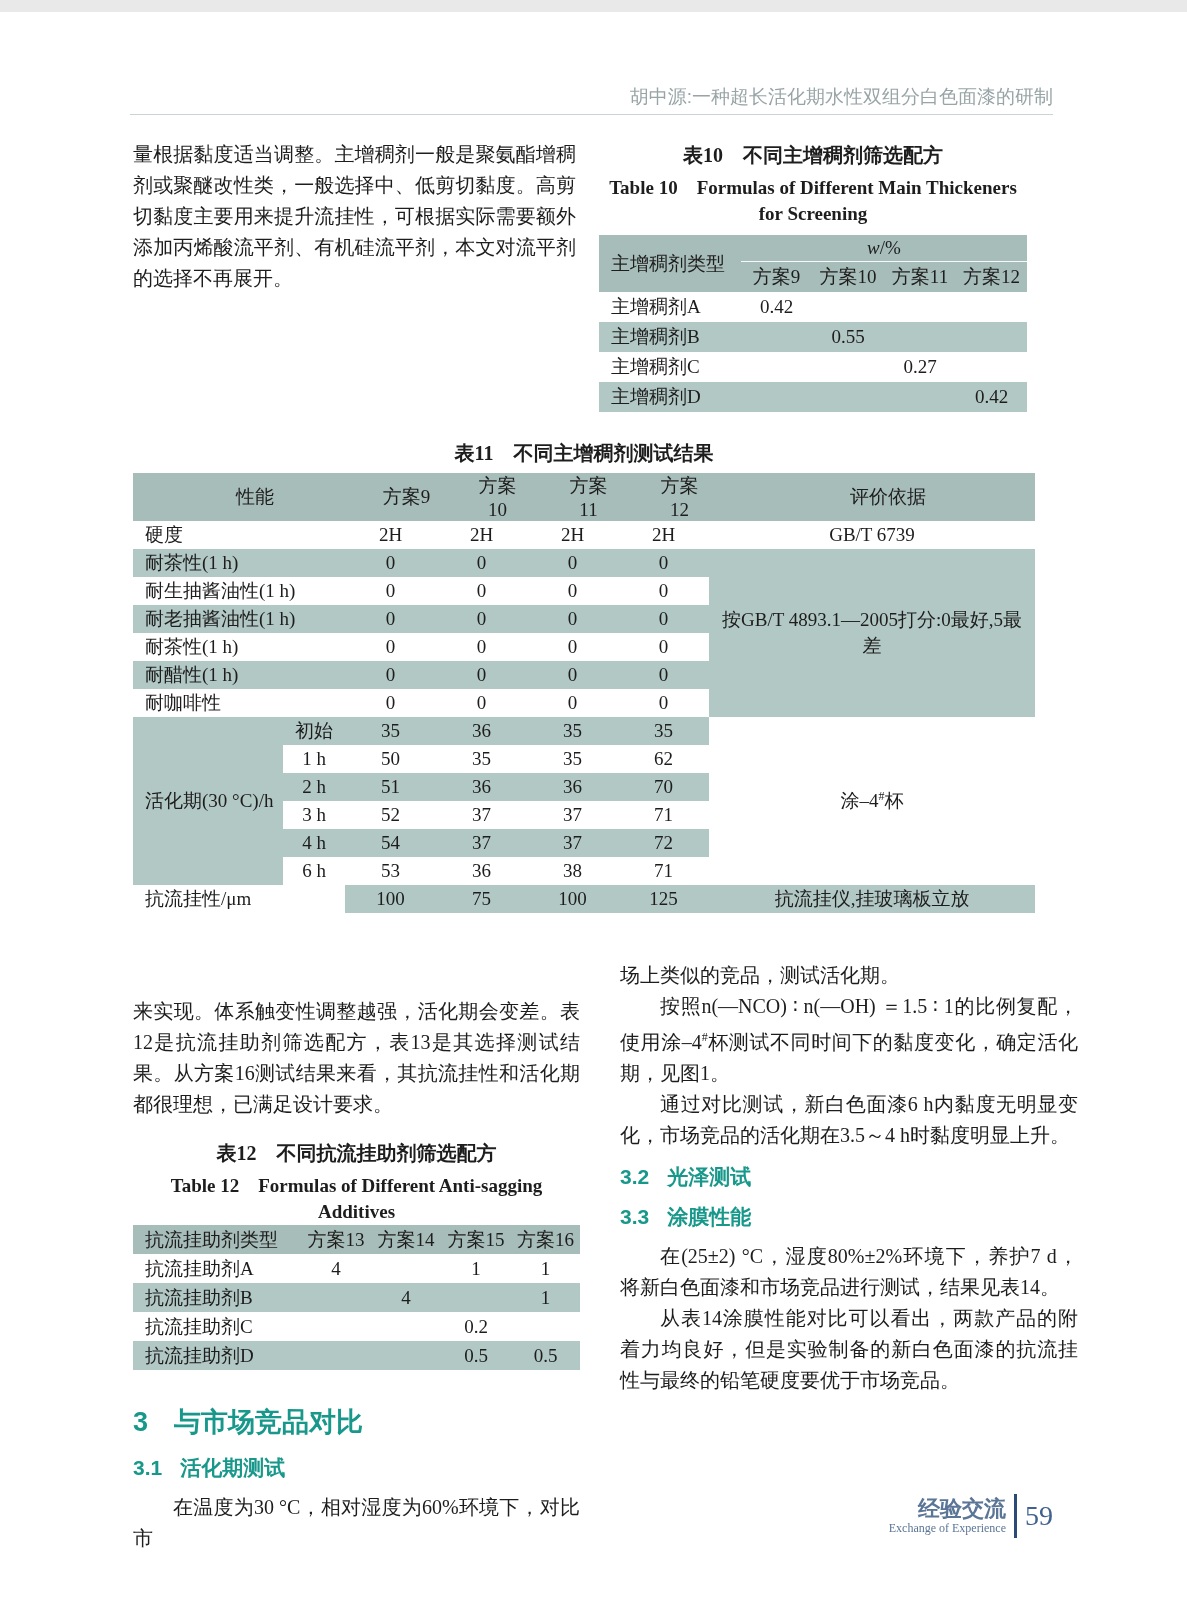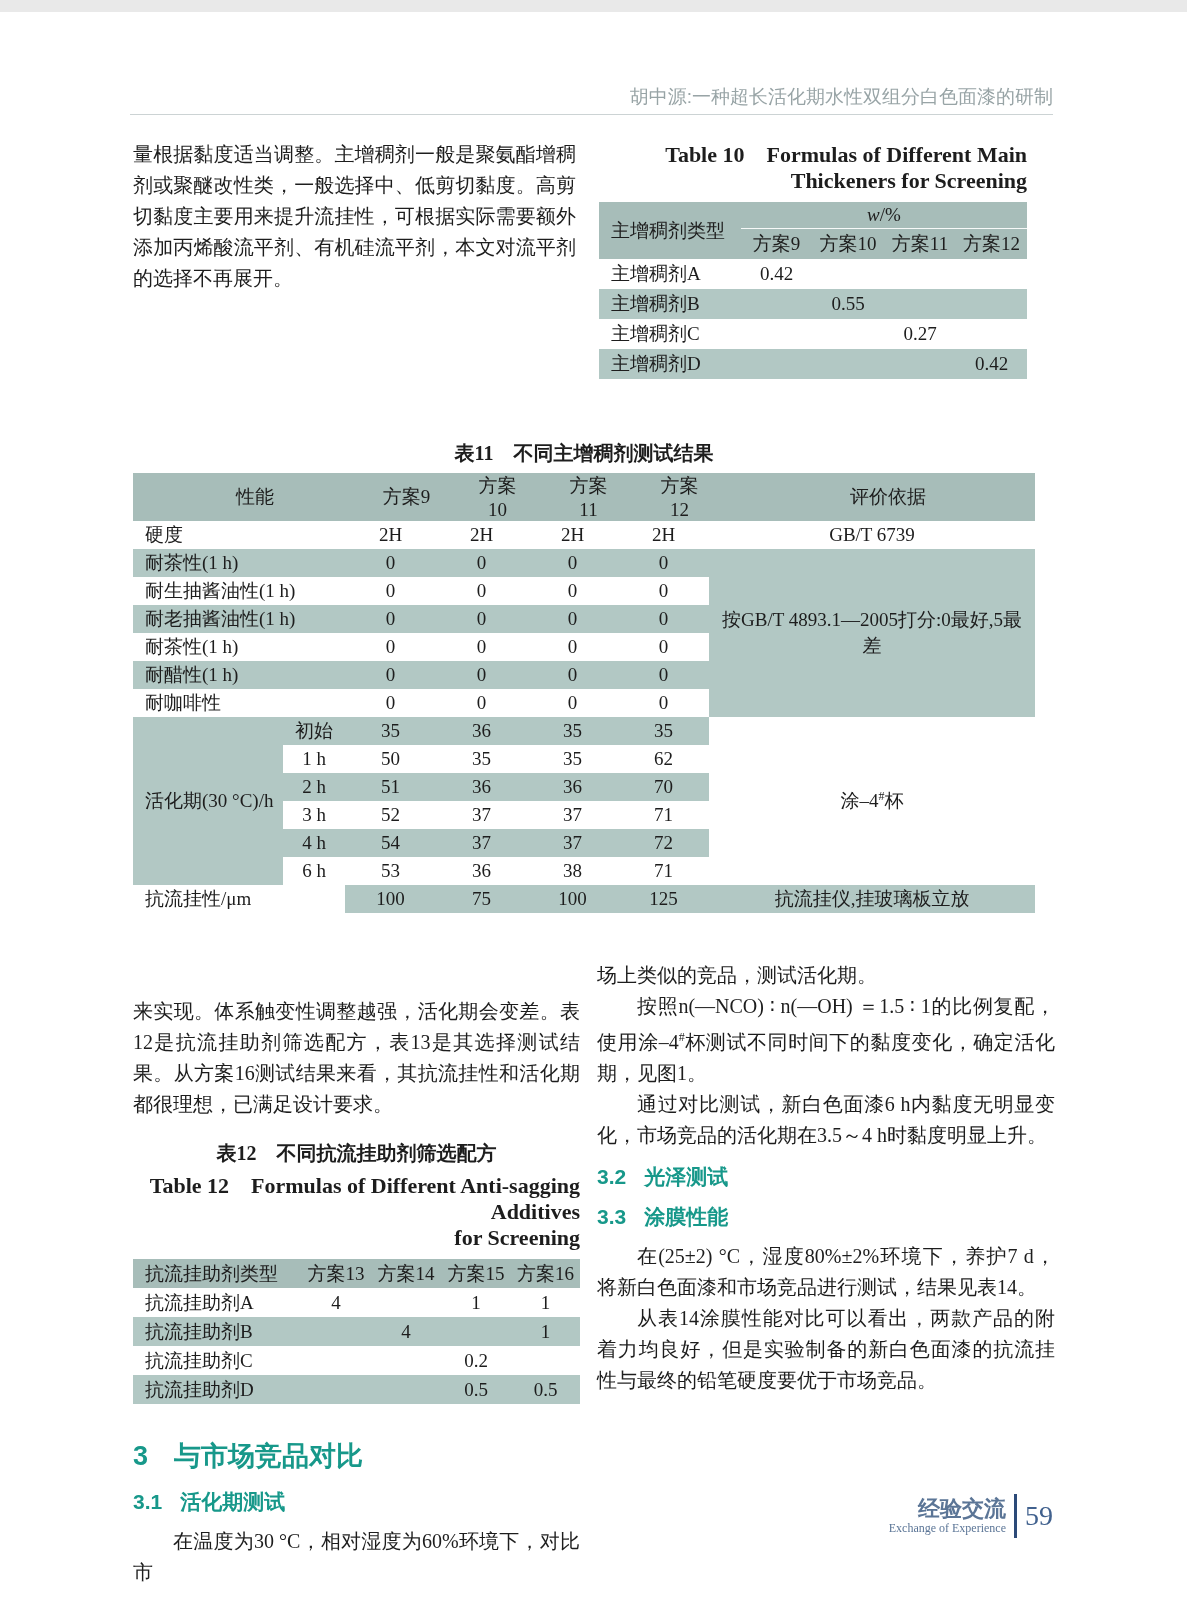--- a/index.html
+++ b/index.html
@@ -23,26 +23,26 @@
     font-family:"Liberation Sans", sans-serif;font-size:19px;color:var(--gray);}
 
   
   .para{font-size:20px;line-height:31px;text-align:justify;margin:0;}
   .ind{text-indent:2em;}
 
   
   .topleft{position:absolute;left:133px;top:127px;width:443px;}
   .topright{position:absolute;left:599px;top:130px;width:428px;}
   .botleft{position:absolute;left:133px;top:984px;width:447px;}
-  .botright{position:absolute;left:597px;top:948px;width:458px;}
+  .botright{position:absolute;left:620px;top:948px;width:458px;}
   .t11wrap{position:absolute;left:133px;top:428px;width:902px;}
 
   
   .tbl-title-zh{font-size:20px;font-weight:bold;text-align:center;margin:0 0 6px 0;}
-  .tbl-title-en{font-size:22px;font-weight:bold;text-align:right;margin:0 0 8px 0;line-height:26px;}
+  .tbl-title-en{font-size:19px;font-weight:bold;text-align:center;margin:0 0 8px 0;line-height:26px;}
 
   table{border-collapse:collapse;width:100%;}
   td{padding:0 4px;text-align:center;font-size:19px;height:28px;vertical-align:middle;}
   td.al{text-align:left;padding-left:12px;}
 
   
   .t10 td{height:30px;}
   .t10 .hd{background:var(--head);}
   .t10 .wcell{border-bottom:1px solid rgba(255,255,255,.9);height:26px;font-style:italic;}
   .t10 tr.rt td{background:var(--stripe);}
@@ -85,20 +85,21 @@
 
 <div id="page">
 
   <div class="runhead">胡中源:一种超长活化期水性双组分白色面漆的研制</div>
 
   <div class="topleft">
     <p class="para">量根据黏度适当调整。主增稠剂一般是聚氨酯增稠剂或聚醚改性类，一般选择中、低剪切黏度。高剪切黏度主要用来提升流挂性，可根据实际需要额外添加丙烯酸流平剂、有机硅流平剂，本文对流平剂的选择不再展开。</p>
   </div>
 
   <div class="topright">
+    <p class="tbl-title-zh">表10　不同主增稠剂筛选配方</p>
     <p class="tbl-title-en">Table 10　Formulas of Different Main Thickeners for Screening</p>
     <table class="t10">
       <colgroup>
           <col style="width:142px">
           <col style="width:71px">
           <col style="width:72px">
           <col style="width:72px">
           <col style="width:71px">
         </colgroup>
       <tbody>
@@ -271,21 +272,20 @@
     </tbody>
       </table>
   </div>
 
   <div class="botleft">
     <p class="para">来实现。体系触变性调整越强，活化期会变差。表12是抗流挂助剂筛选配方，表13是其选择测试结果。从方案16测试结果来看，其抗流挂性和活化期都很理想，已满足设计要求。</p>
 
     <div class="gap-t12">
       <p class="tbl-title-zh">表12　不同抗流挂助剂筛选配方</p>
       <p class="tbl-title-en" style="margin-bottom:0">Table 12　Formulas of Different Anti-sagging Additives</p>
-      <p class="tbl-title-en">for Screening</p>
       <table class="t12">
         <colgroup>
             <col style="width:168px">
             <col style="width:70px">
             <col style="width:70px">
             <col style="width:70px">
             <col style="width:69px">
           </colgroup>
         <tbody>
             <tr>

